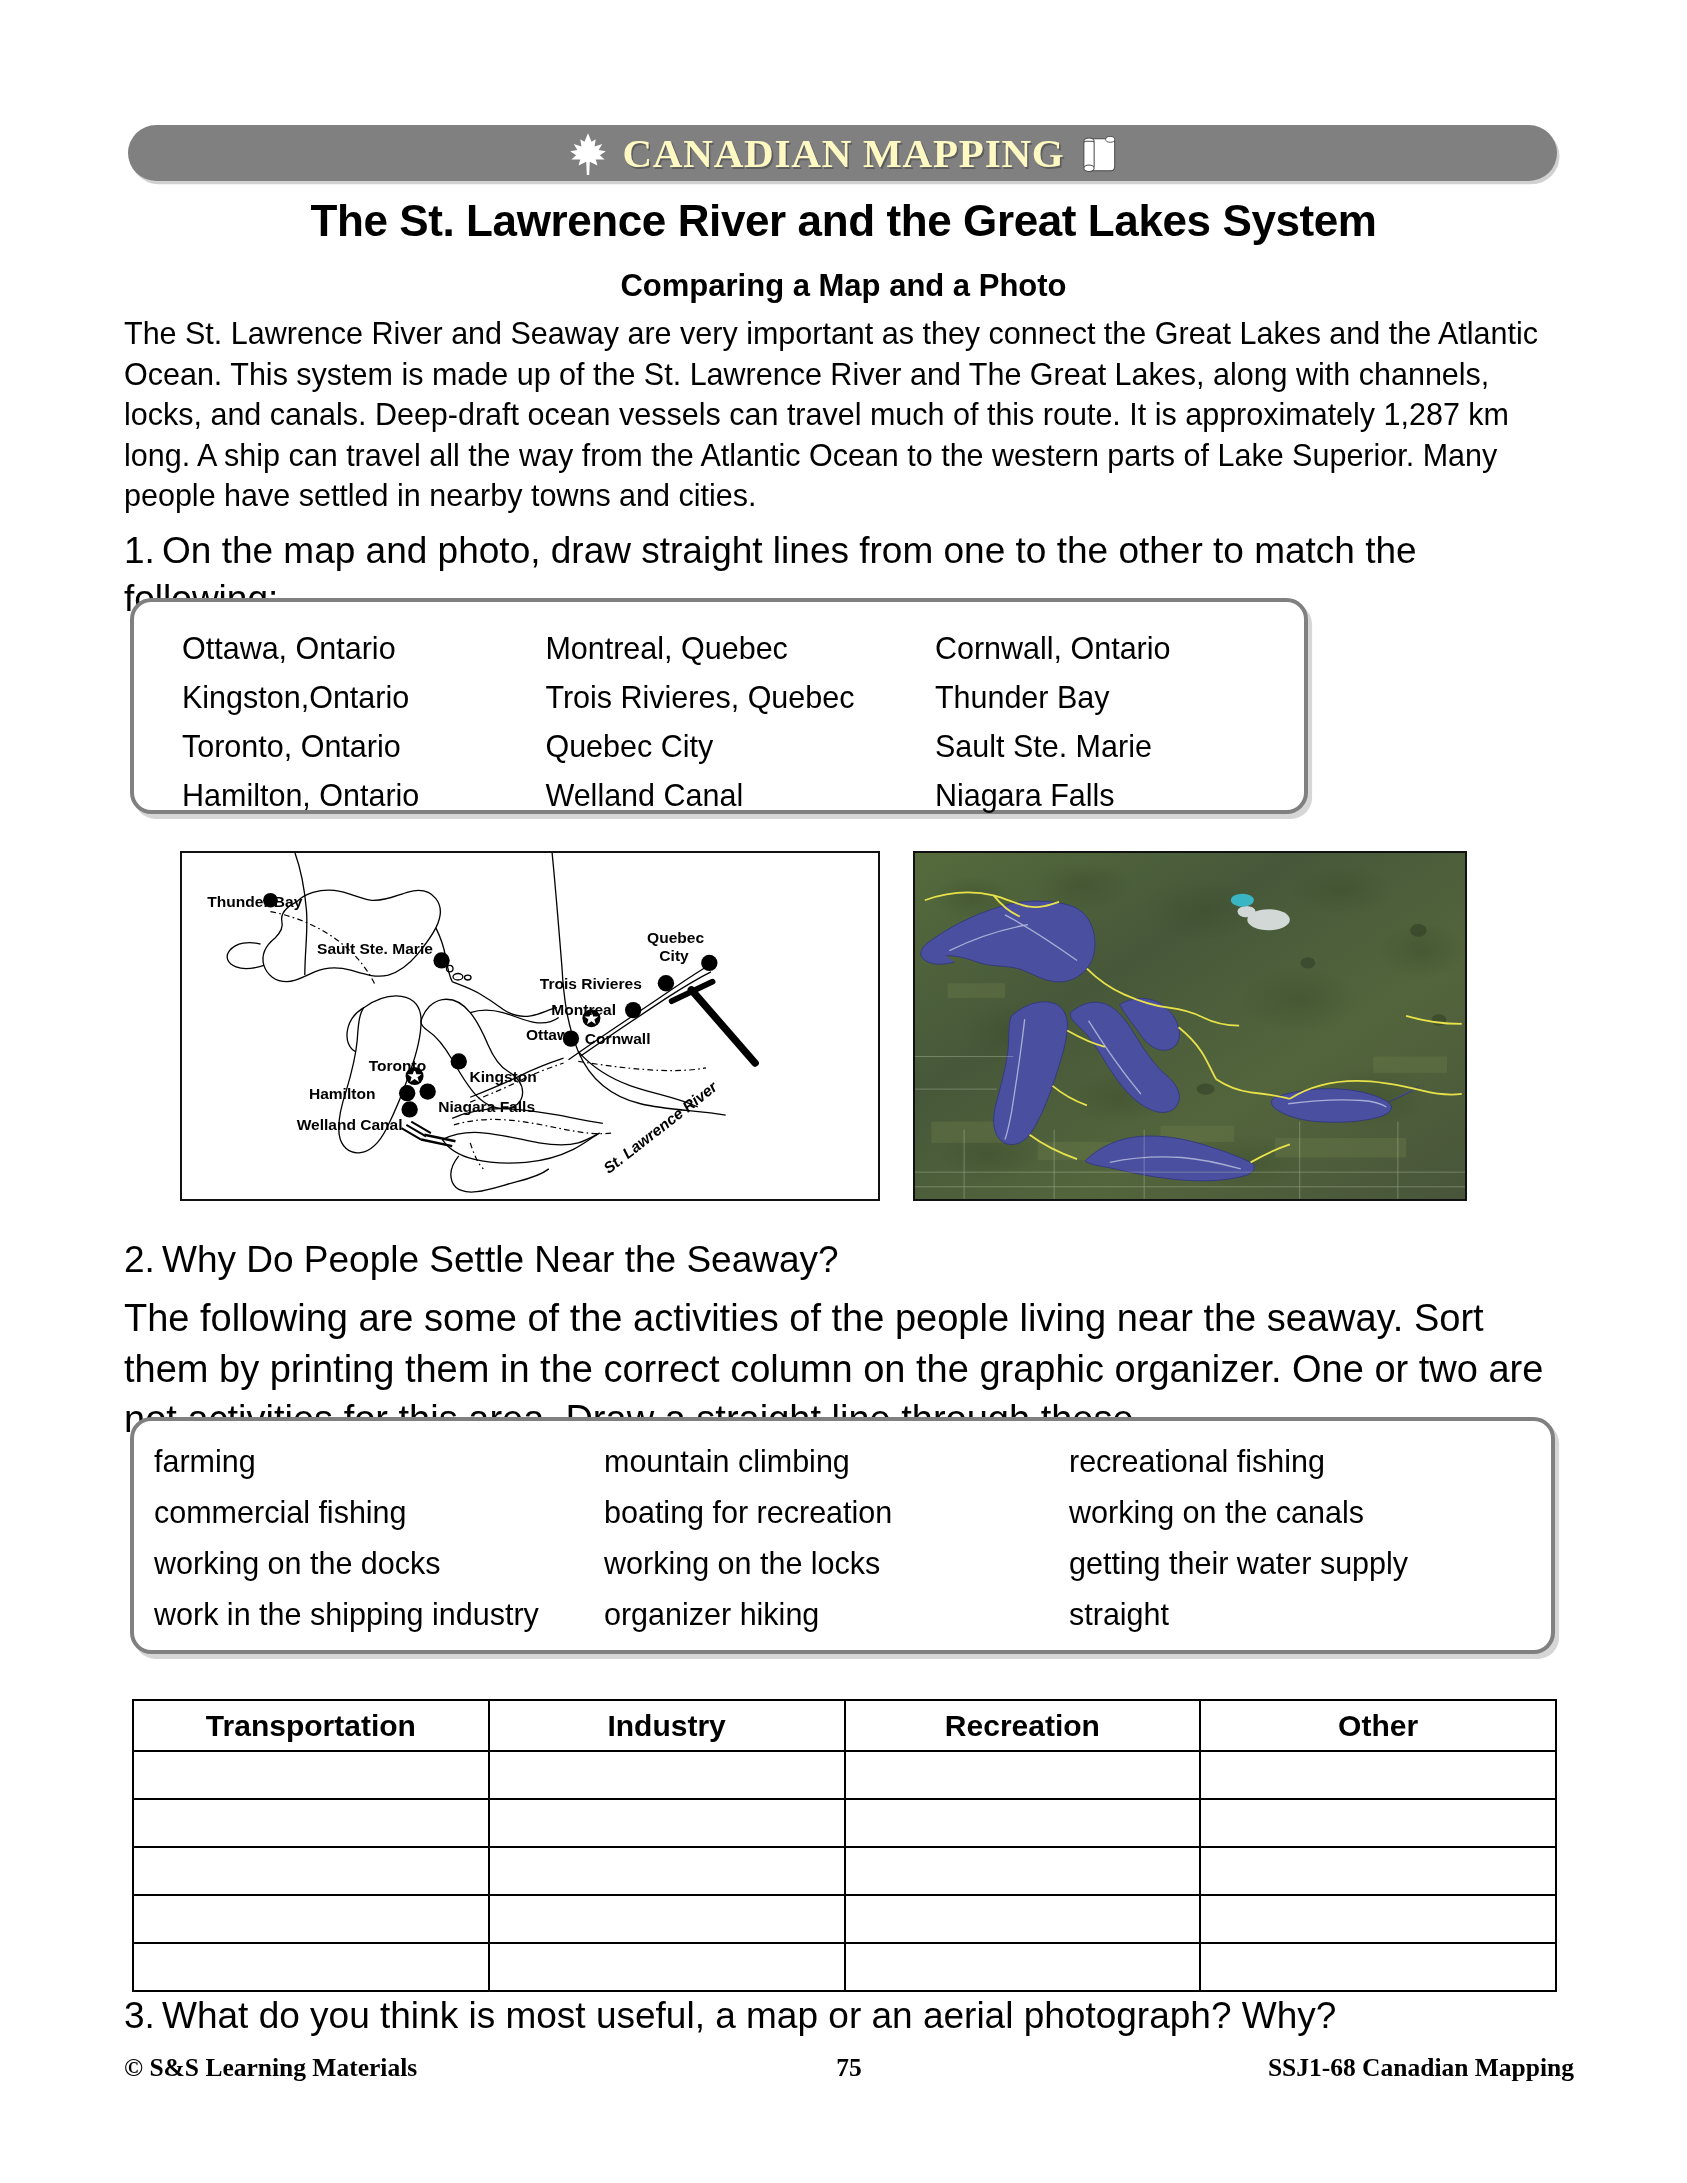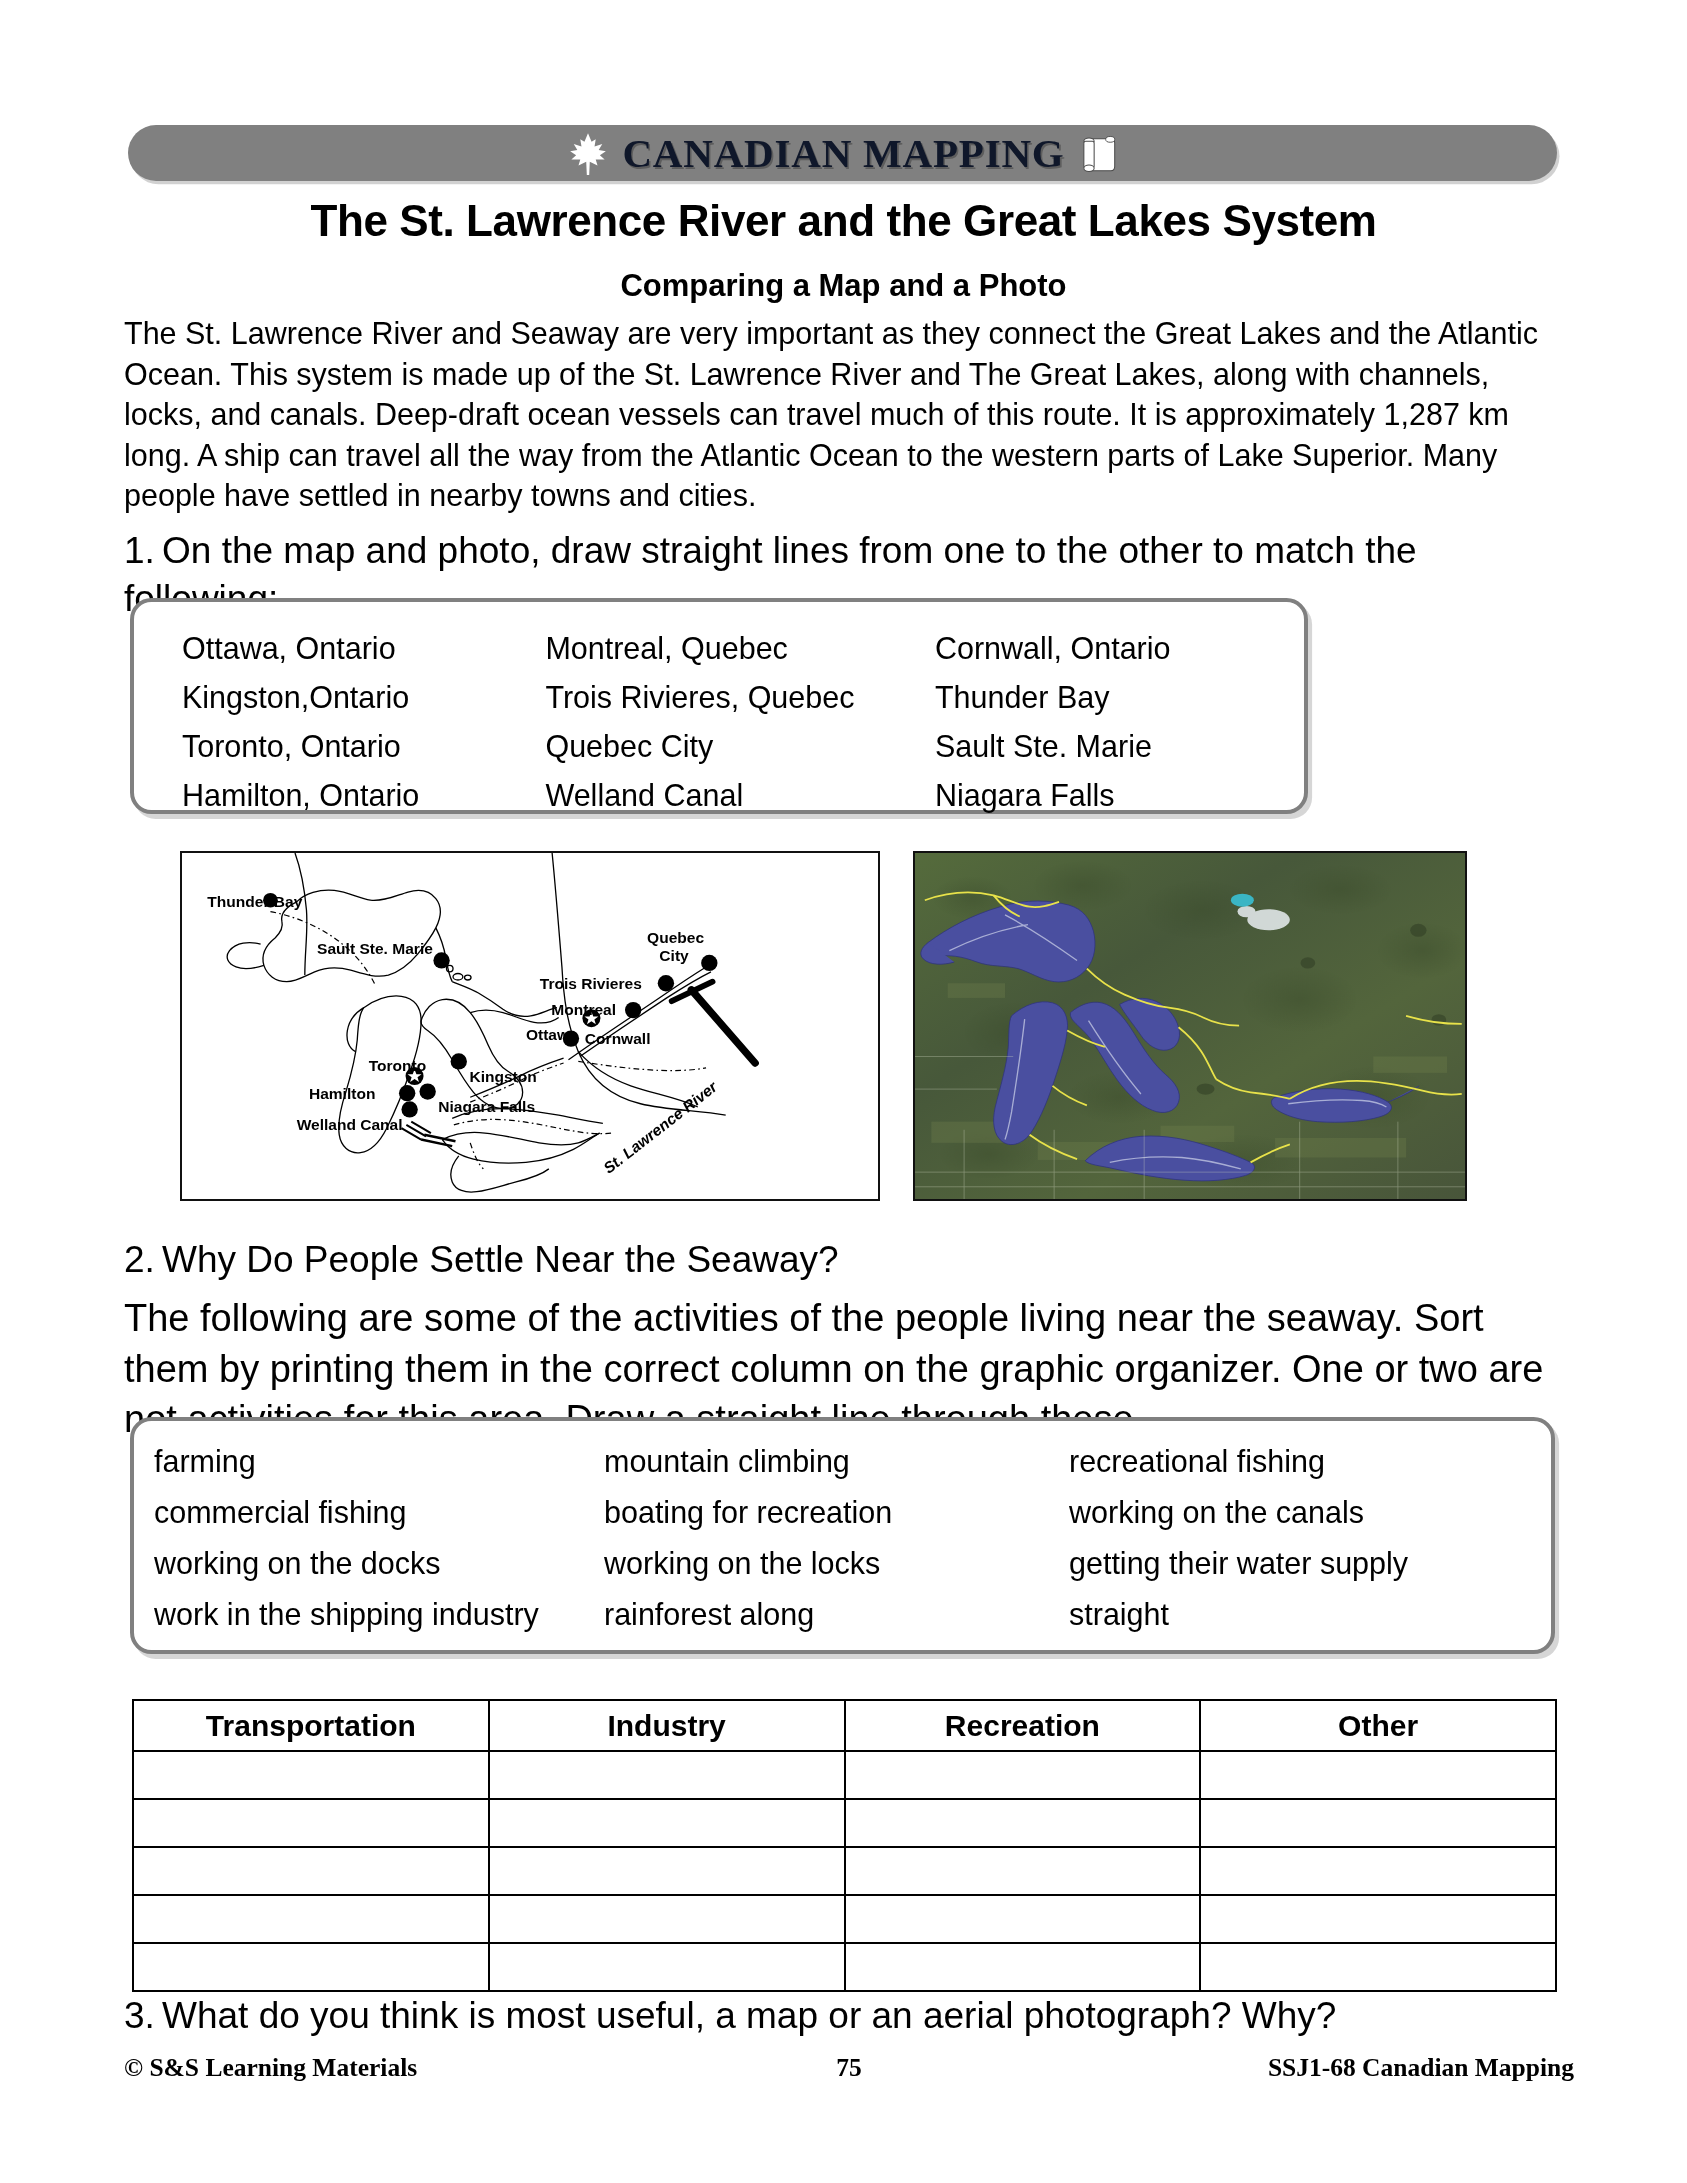--- a/index.html
+++ b/index.html
@@ -13,21 +13,21 @@
 
   
   .banner{
     position:absolute;left:128px;top:125px;width:1429px;height:56px;
     background:#808080;border-radius:28px;
     display:flex;align-items:center;justify-content:center;gap:15px;
     box-shadow:2.5px 3.3px 0 rgba(0,0,0,.18);
   }
   .banner-title{
     font-family:"Liberation Serif", serif;
-    font-weight:bold;font-size:41px;letter-spacing:0.8px;color:#0f172a;
+    font-weight:bold;font-size:41px;letter-spacing:0.8px;color:#fef9c3;
     text-shadow:1.6px 1.6px 0 #5d5d5d;
     white-space:nowrap;line-height:1;
   }
   .leaf-ico{width:38px;height:43px;flex:0 0 auto;}
   .scroll-ico{width:36px;height:43px;flex:0 0 auto;}
 
   
   .doc-title{
     position:absolute;left:0;top:196px;width:1687px;text-align:center;
     font-size:44px;font-weight:bold;letter-spacing:-0.4px;
@@ -399,21 +399,21 @@
         <span class="wb-cell c1">boating for recreation</span>
         <span class="wb-cell c2">working on the canals</span>
       </div>
       <div class="wb-row">
         <span class="wb-cell c0">working on the docks</span>
         <span class="wb-cell c1">working on the locks</span>
         <span class="wb-cell c2">getting their water supply</span>
       </div>
       <div class="wb-row">
         <span class="wb-cell c0">work in the shipping industry</span>
-        <span class="wb-cell c1">rainforest along</span>
+        <span class="wb-cell c1">organizer hiking</span>
         <span class="wb-cell c2">straight</span>
       </div>
     </div>
   </div>
 
   <table class="organizer">
     <thead>
       <tr>
         <th>Transportation</th>
         <th>Industry</th>

